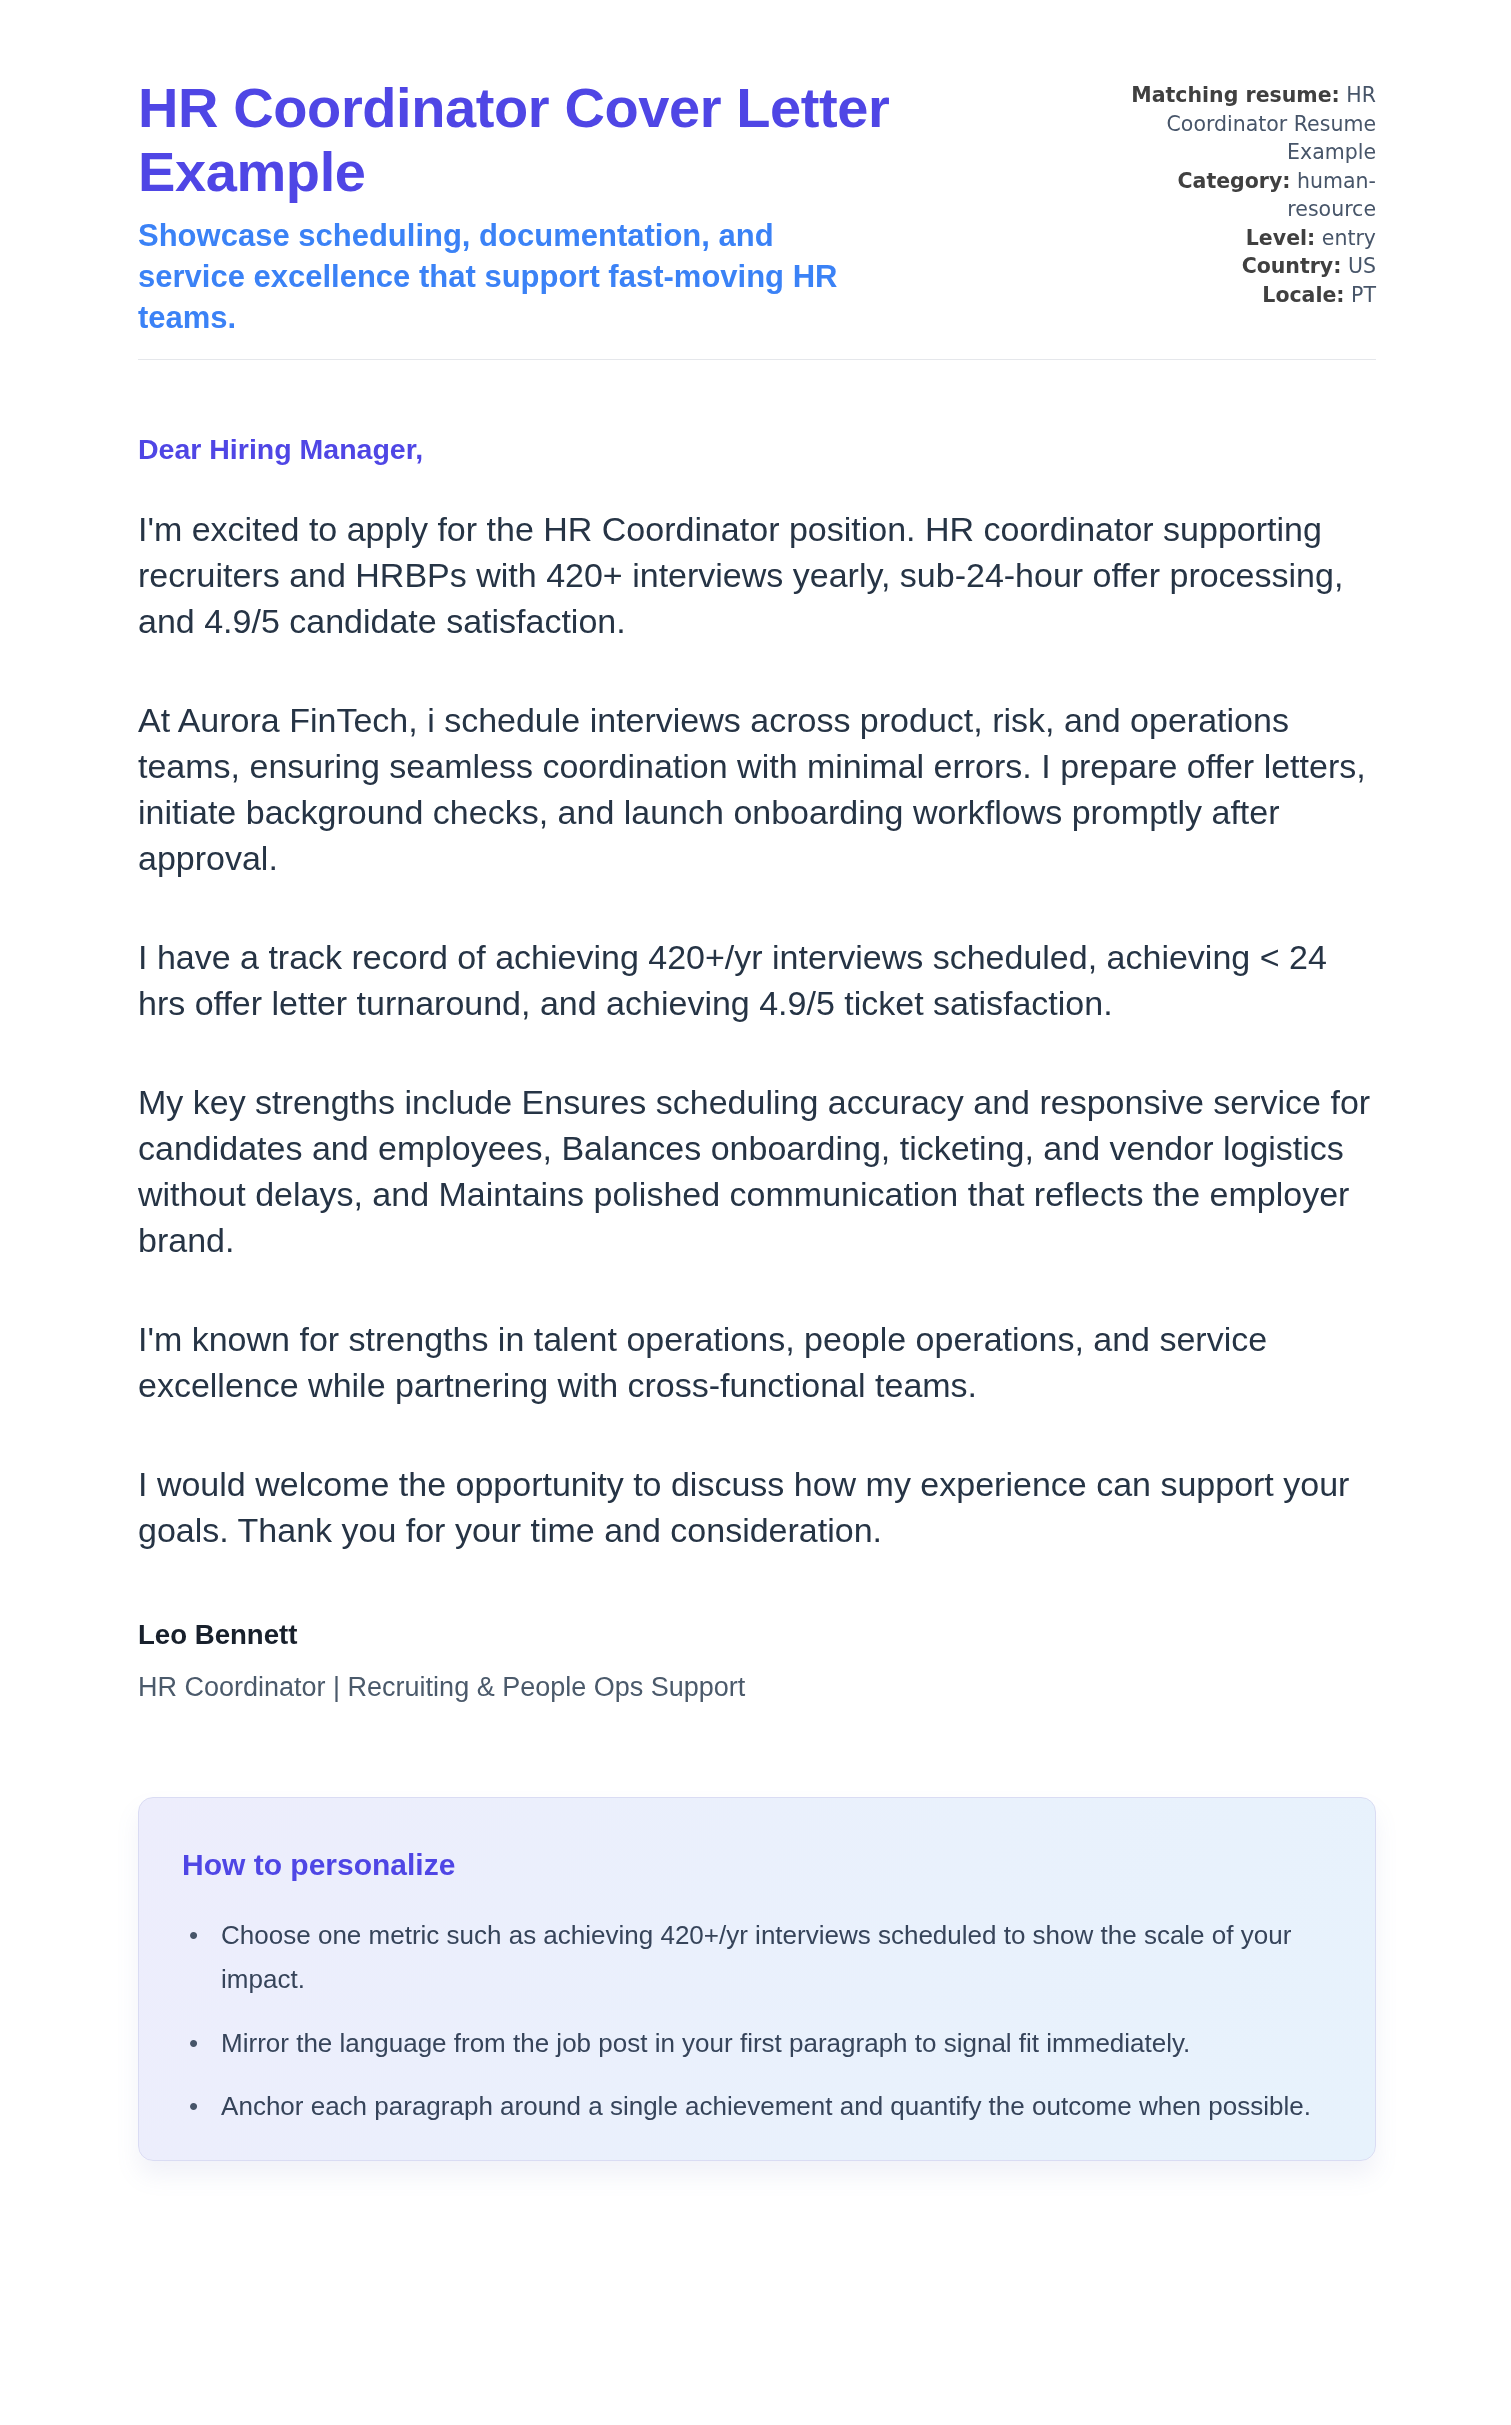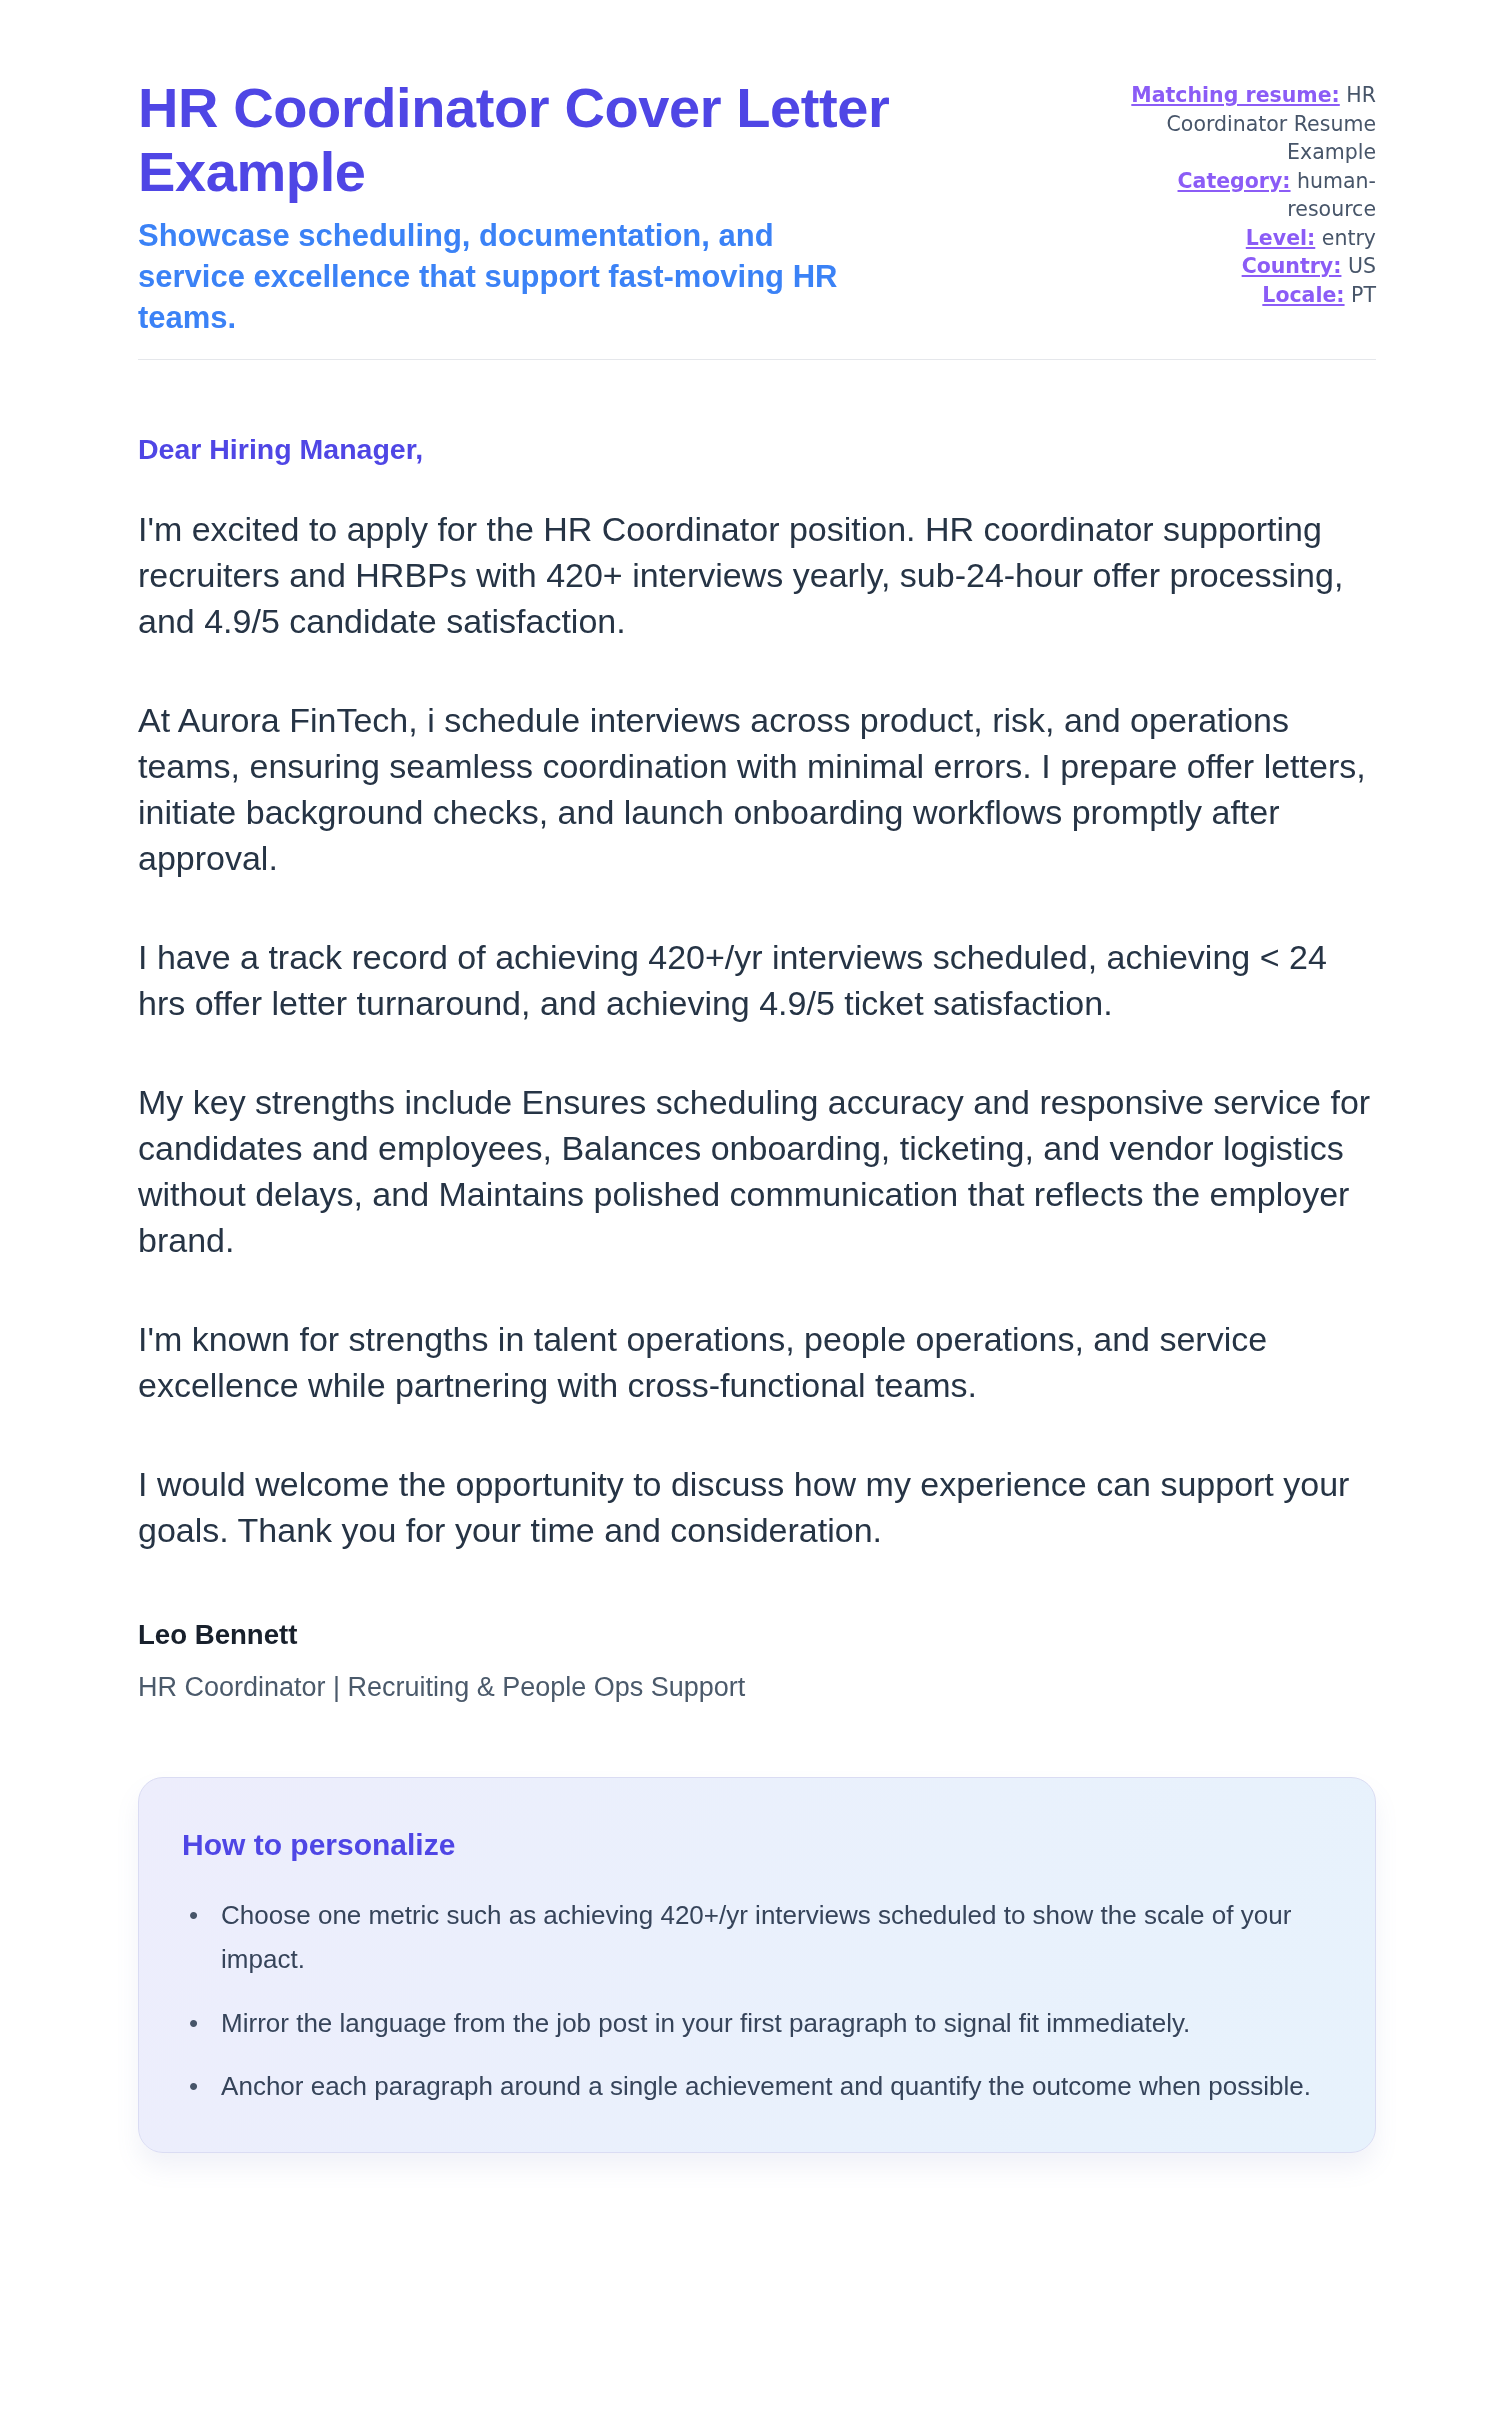--- a/index.html
+++ b/index.html
@@ -15,21 +15,21 @@
   .title{
     margin:0;font-size:56px;line-height:64px;font-weight:bold;
     color:#4f46e5;letter-spacing:-0.4px;
   }
   .subtitle{
     margin:10.7px 0 0;font-size:31px;line-height:41px;font-weight:bold;
     color:#3b82f6;max-width:738px;
   }
   .meta{width:274px;text-align:right;font-size:20.5px;line-height:28.5px;padding-top:5.3px;font-family:"DejaVu Sans",sans-serif;}
   .meta-row{margin:0;}
-  .meta-label{font-weight:bold;color:#8b5cf6;text-decoration:underline;}
+  .meta-label{font-weight:bold;color:#404040;}
   .meta-value{color:#475569;}
 
   .divider{border:none;border-top:1.8px solid #e5e7eb;margin:21.3px 0 0;}
 
   
   .salutation{margin:71px 0 0;font-size:28.5px;line-height:36px;font-weight:bold;color:#4f46e5;}
   .letter p{margin:0 0 53px;font-size:34px;line-height:46px;color:#263445;}
   .letter p.first{margin-top:39px;}
   .letter p:last-of-type{margin-bottom:0;}
   .signature-name{margin:64px 0 11px;font-size:27.6px;line-height:36px;font-weight:bold;color:#18202c;}
@@ -38,24 +38,24 @@
   
   .tags{margin-top:62px;display:flex;flex-wrap:wrap;gap:14.2px 23px;max-width:1120px;}
   .chip{
     background:#e4e4fb;color:#4f46e5;font-size:23px;line-height:23px;
     padding:17px 27px;border-radius:36px;white-space:nowrap;
     font-family:"DejaVu Sans",sans-serif;
   }
 
   
   .personalize{
-    margin-top:72px;box-sizing:border-box;
+    margin-top:92px;box-sizing:border-box;
     background:linear-gradient(115deg,#ededfc 0%,#e9f1fc 60%,#e7f2fc 100%);
-    border:0.9px solid #dadcf3;border-radius:25px;
-    padding:48px 43px 44px;
+    border:0.9px solid #dadcf3;border-radius:15px;
+    padding:48px 43px 32px;
     box-shadow:0 14.2px 23px rgba(120,130,190,0.10);
   }
   .personalize-title{margin:0;font-size:30px;line-height:37px;font-weight:bold;color:#4f46e5;}
   .tips{list-style:none;margin:30px 0 0;padding:0 0 0 7.1px;}
   .tips li{display:flex;font-size:26px;line-height:44px;color:#36445a;margin:0 0 19.6px;}
   .tips li:last-child{margin-bottom:0;}
   .tip-dot{flex:none;width:32px;color:#475569;}
 </style>
 </head>
 <body>

